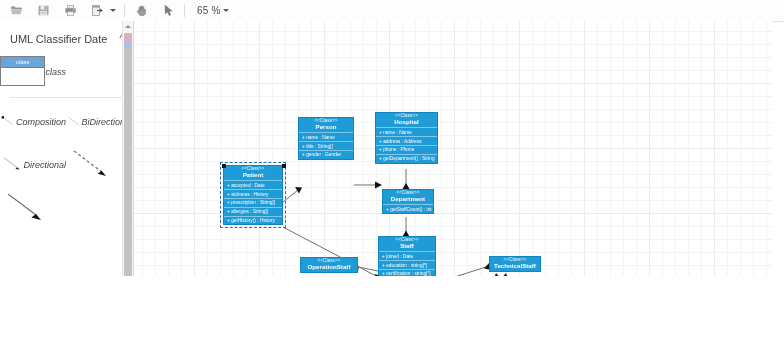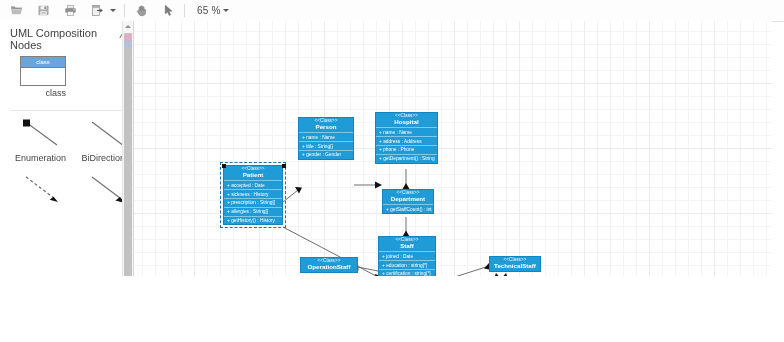--- a/index.html
+++ b/index.html
@@ -39,22 +39,22 @@
   }
   .panel-head{
     height:22px;display:flex;align-items:center;justify-content:space-between;
     padding:0 8px 0 10px;font-size:11px;
   }
   #nodes-head{color:#3f3f3f;margin-top:7px;}
   #conn-head{color:#e0578c;margin-top:4px;}
   .panel-head .chev{font-size:10px;color:#6b6b6b;line-height:1;transform:scaleX(1.3);}
   .panel-body{display:flex;flex-wrap:wrap;padding:6px 0 0 0;}
   .sh-item{
-    width:66px;display:flex;flex-direction:column;align-items:flex-end;
-    margin-bottom:9px;cursor:pointer;
+    width:66px;display:flex;flex-direction:row;align-items:center;
+    margin-bottom:9px;cursor:pointer;font-style:italic;
   }
   .sh-cap{font-size:9px;color:#454545;margin-top:3px;text-align:center;line-height:1.1;}
   .mini-class{
     width:46px;height:30px;border:1px solid #7e7e7e;background:#ffffff;box-sizing:border-box;
   }
   .mini-class .mh{
     height:10px;background:#6ba5d7;border-bottom:1px solid #7e7e7e;
     color:#ffffff;font-size:6px;line-height:10px;text-align:center;overflow:hidden;
   }
   .mini-class.small .mh{font-size:5px;}
@@ -184,21 +184,21 @@
 
     <span class="zoom-label">65 %</span>
     <div class="tb-caret">
       <span class="caret"></span>
     </div>
   </div>
 
   <div id="sidebar">
 
     <div class="panel-head" id="nodes-head">
-      <span>UML Composition Nodes</span>
+      <span>UML Classifier Date</span>
       <span class="chev">^</span>
     </div>
 
     <div class="panel-body">
       <div class="sh-item">
         <div class="mini-class">
           <div class="mh">class</div>
         </div>
         <div class="sh-cap">class</div>
       </div>
@@ -207,30 +207,37 @@
     <div class="divider"></div>
 
 
     <div class="panel-body">
 
       <div class="sh-item">
         <svg class="conn-svg" viewBox="0 0 48 34">
           <line x1="9" y1="6" x2="39" y2="28" stroke="#6e6e6e" stroke-width="1.1"></line>
           <rect x="5" y="2.5" width="7" height="7" fill="#111111"></rect>
         </svg>
-        <div class="sh-cap">Enumeration</div>
+        <div class="sh-cap">Composition</div>
       </div>
 
       <div class="sh-item">
         <svg class="conn-svg" viewBox="0 0 48 34">
           <line x1="8" y1="5" x2="40" y2="29" stroke="#6e6e6e" stroke-width="1.1"></line>
         </svg>
         <div class="sh-cap">BiDirectional</div>
       </div>
 
+      <div class="sh-item">
+        <svg class="conn-svg" viewBox="0 0 48 34">
+          <line x1="8" y1="4" x2="36" y2="25" stroke="#6e6e6e" stroke-width="1.1"></line>
+          <path d="M40 29l-8.4-2.2 4-3z" fill="#111111"></path>
+        </svg>
+        <div class="sh-cap">Directional</div>
+      </div>
 
 
       <div class="sh-item">
         <svg class="conn-svg" viewBox="0 0 48 34">
           <line x1="8" y1="4" x2="36" y2="25" stroke="#6e6e6e" stroke-width="1.2" stroke-dasharray="3,2.4"></line>
           <path d="M40 29l-8.4-2.2 4-3z" fill="#111111"></path>
         </svg>
 
       </div>
 

